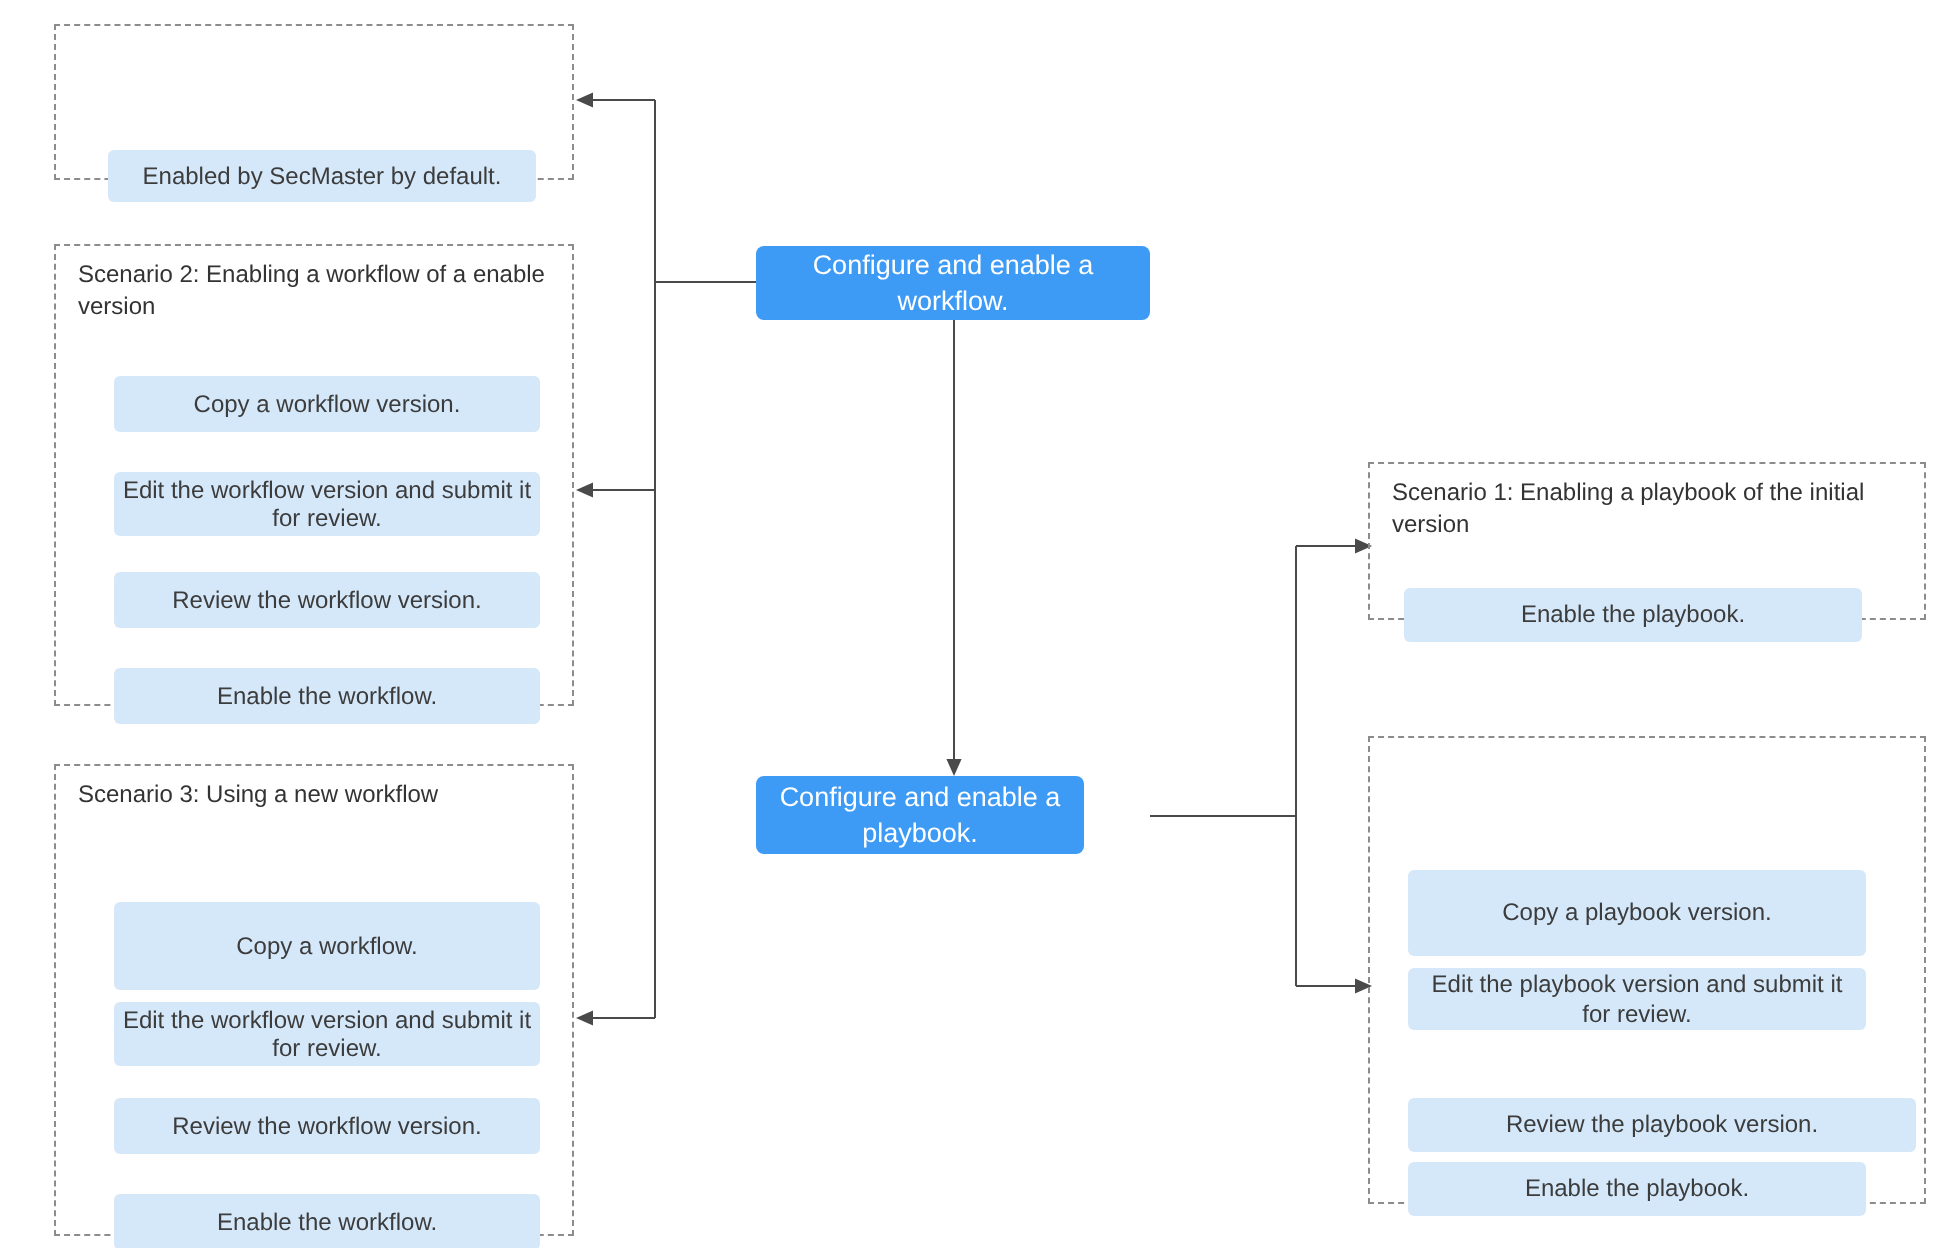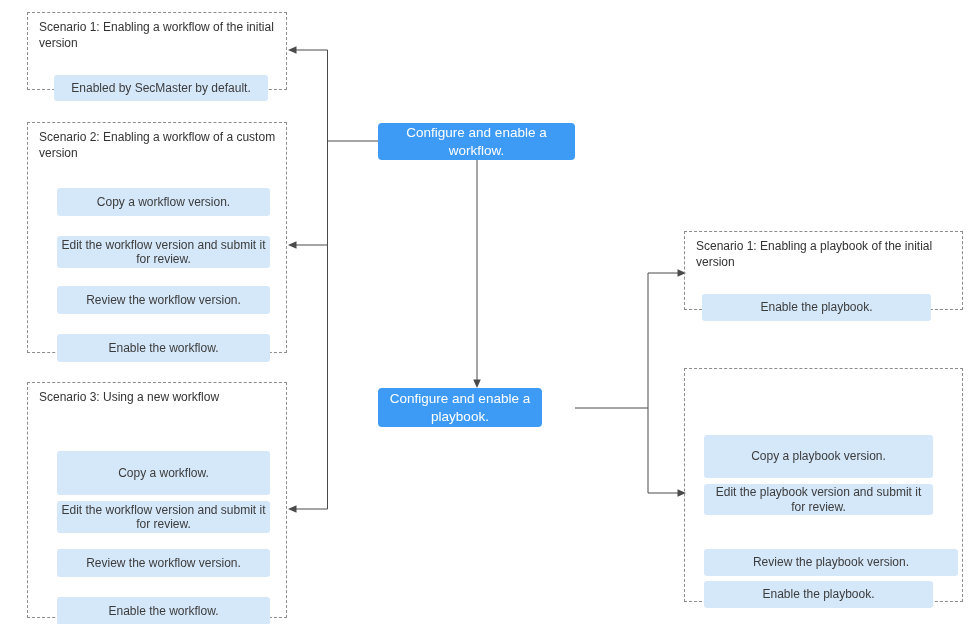--- a/index.html
+++ b/index.html
@@ -61,26 +61,25 @@
 
     <path d="M575,408 L648,408"></path>
     <path d="M648,273 L648,493"></path>
     <path d="M648,273 L678,273"></path>
     <polygon points="686,273 677.5,269.2 677.5,276.8"></polygon>
     <path d="M648,493 L678,493"></path>
     <polygon points="686,493 677.5,489.2 677.5,496.8"></polygon>
   </svg>
 
   <div class="scenario" style="left:27px;top:12px;width:260px;height:78px">
-    <div class="scenario-title">Scenario 1: Enabling a workflow of the initial version</div>
     <div class="step" style="left:26px;top:42px;width:214px;height:26px">Enabled by SecMaster by default.</div>
   </div>
 
   <div class="scenario" style="left:27px;top:122px;width:260px;height:231px">
-    <div class="scenario-title">Scenario 2: Enabling a workflow of a custom version</div>
+    <div class="scenario-title">Scenario 2: Enabling a workflow of a enable version</div>
     <div class="step" style="left:29px;top:45px;width:213px;height:28px">Copy a workflow version.</div>
     <div class="step" style="left:29px;top:93px;width:213px;height:32px">Edit the workflow version and submit it for review.</div>
     <div class="step" style="left:29px;top:143px;width:213px;height:28px">Review the workflow version.</div>
     <div class="step" style="left:29px;top:191px;width:213px;height:28px">Enable the workflow.</div>
   </div>
 
   <div class="scenario" style="left:27px;top:382px;width:260px;height:236px">
     <div class="scenario-title">Scenario 3: Using a new workflow</div>
     <div class="step" style="left:29px;top:48px;width:213px;height:44px">Copy a workflow.</div>
     <div class="step" style="left:29px;top:98px;width:213px;height:32px">Edit the workflow version and submit it for review.</div>

